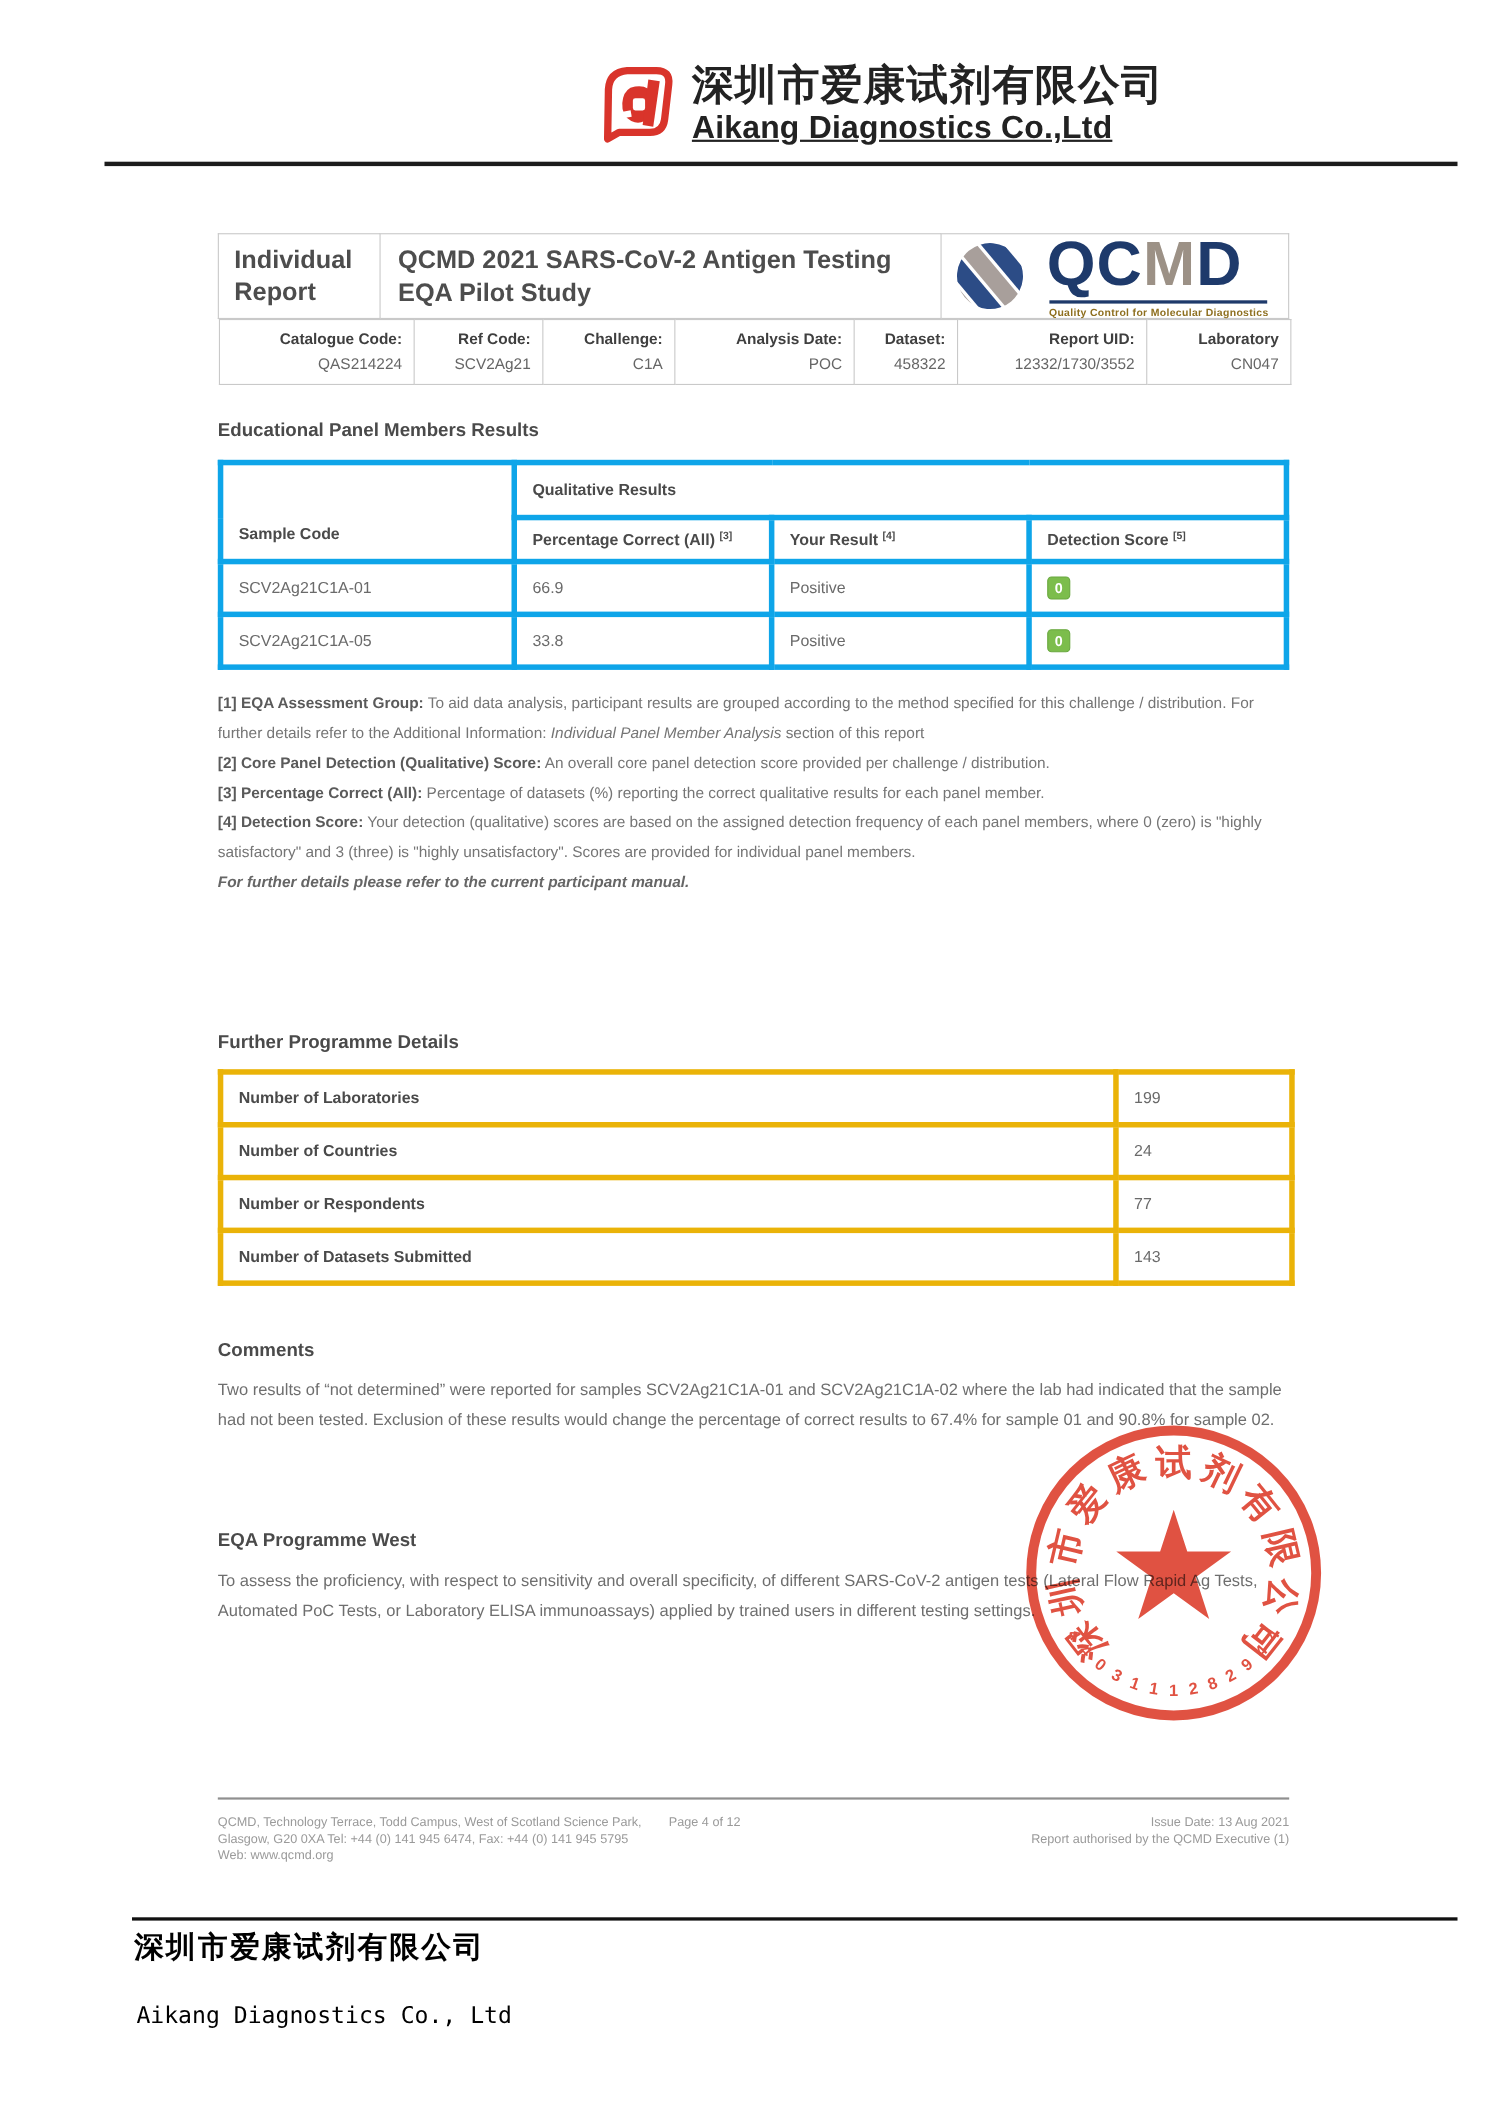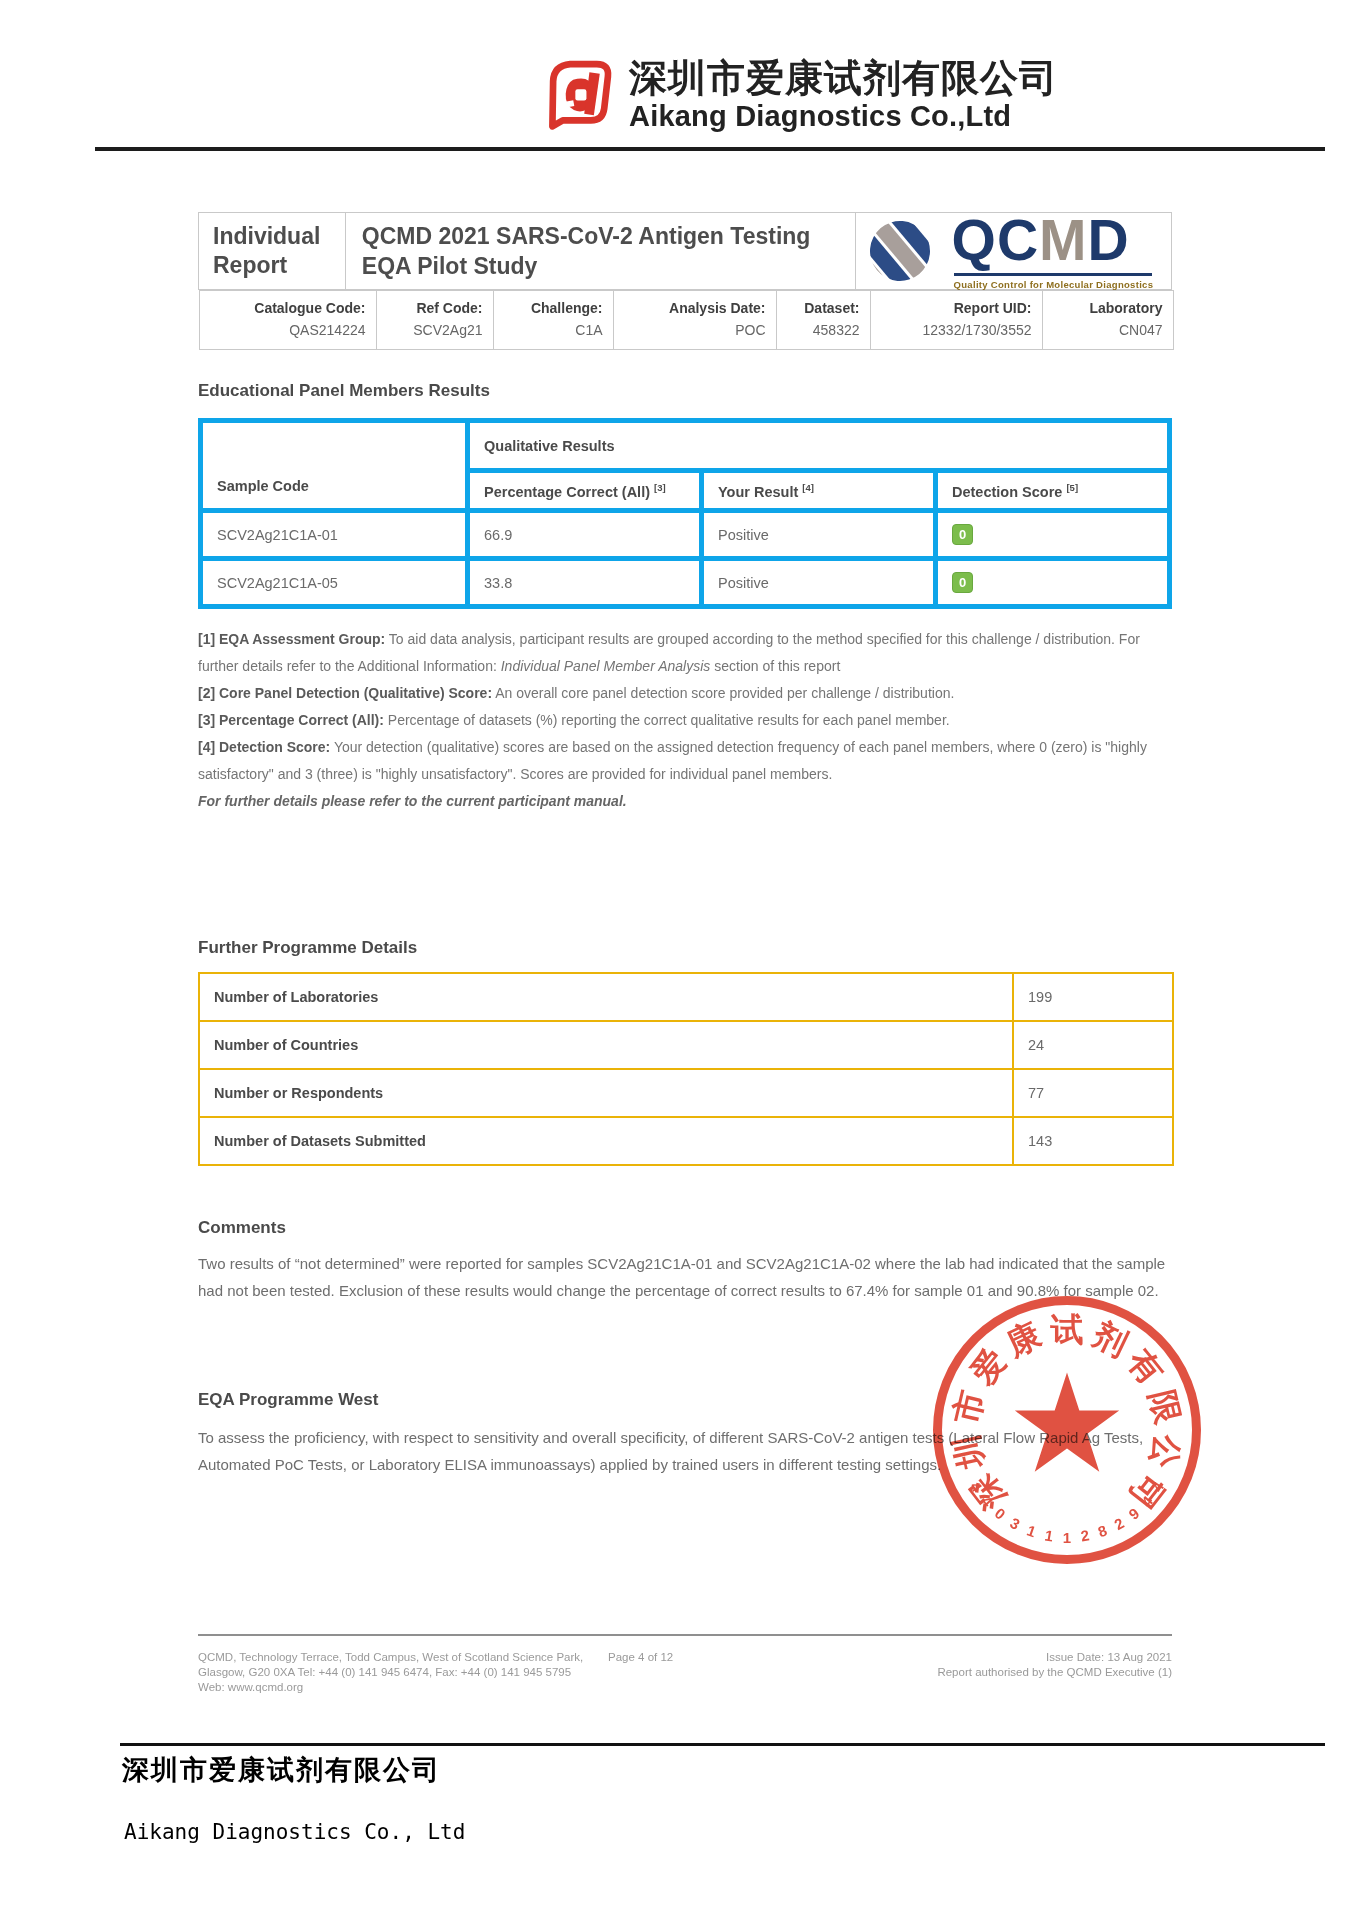--- a/index.html
+++ b/index.html
@@ -4,21 +4,21 @@
 <style>
   * { margin:0; padding:0; box-sizing:border-box; }
   body { background:#e8e8e8; font-family:"Liberation Sans", sans-serif; }
   .page { position:relative; width:1364px; height:1920px; background:#ffffff; margin:0 auto; overflow:hidden; }
 
   
   .co-header { position:absolute; left:545px; top:54px; display:flex; align-items:flex-start; }
   .co-logo { width:74px; height:78px; margin-right:10px; }
   .co-names { padding-top:2px; }
   .co-cn { font-size:38px; font-weight:bold; color:#222; letter-spacing:1px; line-height:44px; }
-  .co-en { font-size:29px; font-weight:bold; color:#222; line-height:32px; letter-spacing:0.2px; }
+  .co-en { font-size:29px; font-weight:bold; color:#222; line-height:32px; letter-spacing:0.2px;text-decoration:underline; }
   .top-rule { position:absolute; left:95px; top:147px; width:1230px; height:4px; background:#1c1c1c; }
 
   
   .content { position:absolute; left:198px; top:0; width:974px; height:1920px; }
 
   
   .title-table { position:absolute; top:212px; left:0; width:974px; border-collapse:collapse; table-layout:fixed; }
   .title-table td { border:1px solid #c9c9c9; vertical-align:middle; }
   .tt-type { width:142px; padding:8px 14px; font-size:23px; font-weight:bold; color:#4d4d4d; line-height:29px; }
   .tt-title { width:493px; padding:8px 16px; font-size:23px; font-weight:bold; color:#4d4d4d; line-height:30px; }
@@ -46,21 +46,21 @@
   .res-table sup { font-size:9.5px; vertical-align:super; font-weight:bold; }
   .badge { display:inline-block; width:21px; height:21px; background:#7cbd4c; border:1px solid #69a83f; border-radius:4px; color:#fff; font-size:13px; font-weight:bold; text-align:center; line-height:19px; }
 
   
   .footnotes { position:absolute; top:626px; left:0; width:974px; font-size:14px; color:#757575; line-height:27px; }
   .footnotes b { color:#5a5a5a; }
   .footnotes .manual { font-weight:bold; font-style:italic; color:#666; }
 
   
   .det-table { position:absolute; top:972px; left:0; width:974px; border-collapse:collapse; table-layout:fixed; }
-  .det-table td { border:2px solid #eab308; height:48px; vertical-align:middle; font-size:14.5px; padding:8px 14px; }
+  .det-table td { border:5px solid #eab308; height:48px; vertical-align:middle; font-size:14.5px; padding:8px 14px; }
   .det-label { width:814px; font-weight:bold; color:#4a4a4a; }
   .det-value { width:160px; color:#6a6a6a; }
 
   
   .para { position:absolute; left:0; width:974px; font-size:15px; color:#6e6e6e; line-height:27px; }
 
   
   .foot-rule { position:absolute; top:1634px; left:0; width:974px; height:2px; background:#8f8f8f; }
   .footer { position:absolute; top:1650px; left:0; width:974px; font-size:11.5px; color:#9a9a9a; line-height:15px; }
   .foot-left { position:absolute; left:0; top:0; width:400px; }

